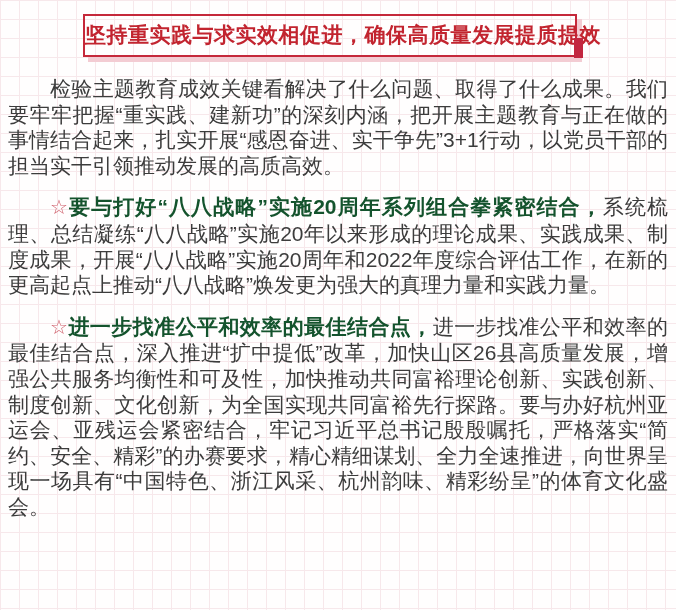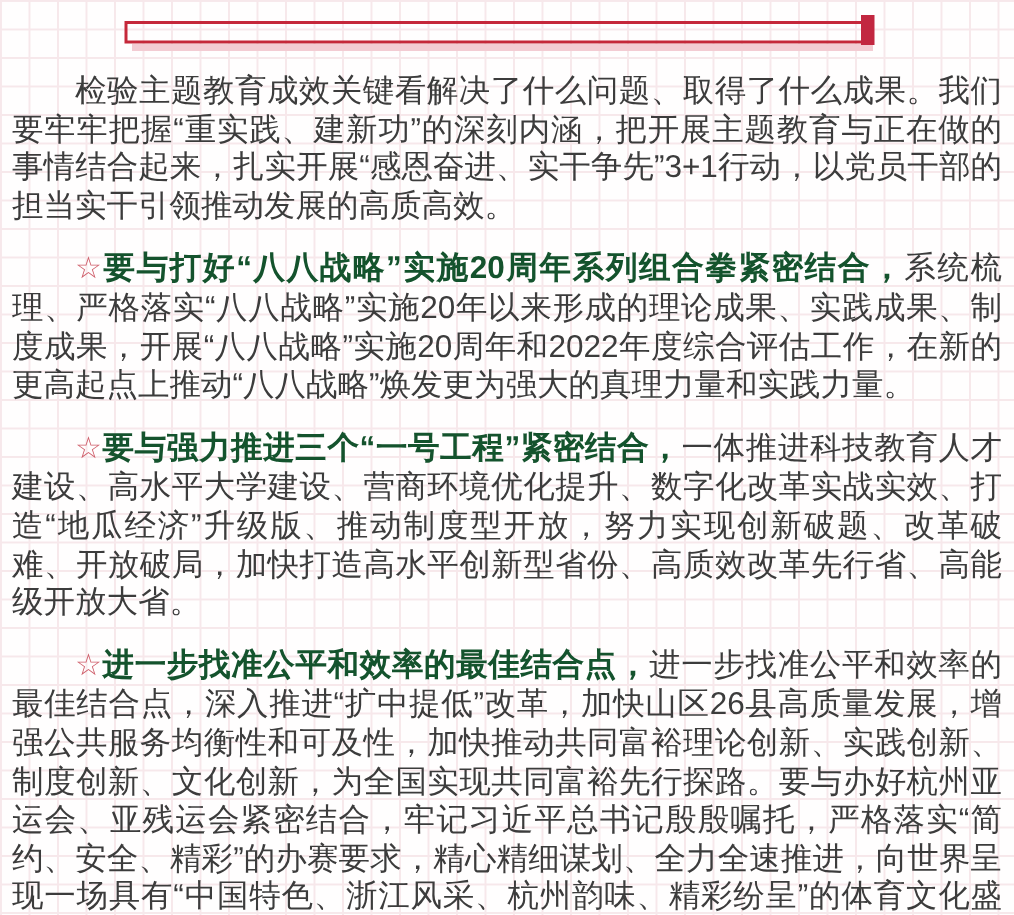--- a/index.html
+++ b/index.html
@@ -70,24 +70,24 @@
   .body-text {
     color: #3c3c3c;
   }
 </style>
 </head>
 <body>
 
 <div class="page">
 
   <div class="title-box">
+    <span class="title-text">坚持重实践与求实效相促进，确保高质量发展提质提效</span>
     <span class="accent-bar"></span>
   </div>
 
   <p class="para first"><span class="body-text">检验主题教育成效关键看解决了什么问题、取得了什么成果。我们要牢牢把握“重实践、建新功”的深刻内涵，把开展主题教育与正在做的事情结合起来，扎实开展“感恩奋进、实干争先”3+1行动，以党员干部的担当实干引领推动发展的高质高效。</span></p>
 
-  <p class="para"><span class="star">☆</span><span class="lead">要与打好“八八战略”实施20周年系列组合拳紧密结合，</span><span class="body-text">系统梳理、严格落实“八八战略”实施20年以来形成的理论成果、实践成果、制度成果，开展“八八战略”实施20周年和2022年度综合评估工作，在新的更高起点上推动“八八战略”焕发更为强大的真理力量和实践力量。</span></p>
+  <p class="para"><span class="star">☆</span><span class="lead">要与打好“八八战略”实施20周年系列组合拳紧密结合，</span><span class="body-text">系统梳理、总结凝练“八八战略”实施20年以来形成的理论成果、实践成果、制度成果，开展“八八战略”实施20周年和2022年度综合评估工作，在新的更高起点上推动“八八战略”焕发更为强大的真理力量和实践力量。</span></p>
 
-  <p class="para"><span class="star">☆</span><span class="lead">要与强力推进三个“一号工程”紧密结合，</span><span class="body-text">一体推进科技教育人才建设、高水平大学建设、营商环境优化提升、数字化改革实战实效、打造“地瓜经济”升级版、推动制度型开放，努力实现创新破题、改革破难、开放破局，加快打造高水平创新型省份、高质效改革先行省、高能级开放大省。</span></p>
 
   <p class="para"><span class="star">☆</span><span class="lead">进一步找准公平和效率的最佳结合点，</span><span class="body-text">进一步找准公平和效率的最佳结合点，深入推进“扩中提低”改革，加快山区26县高质量发展，增强公共服务均衡性和可及性，加快推动共同富裕理论创新、实践创新、制度创新、文化创新，为全国实现共同富裕先行探路。要与办好杭州亚运会、亚残运会紧密结合，牢记习近平总书记殷殷嘱托，严格落实“简约、安全、精彩”的办赛要求，精心精细谋划、全力全速推进，向世界呈现一场具有“中国特色、浙江风采、杭州韵味、精彩纷呈”的体育文化盛会。</span></p>
 
 </div>
 
 </body></html>

